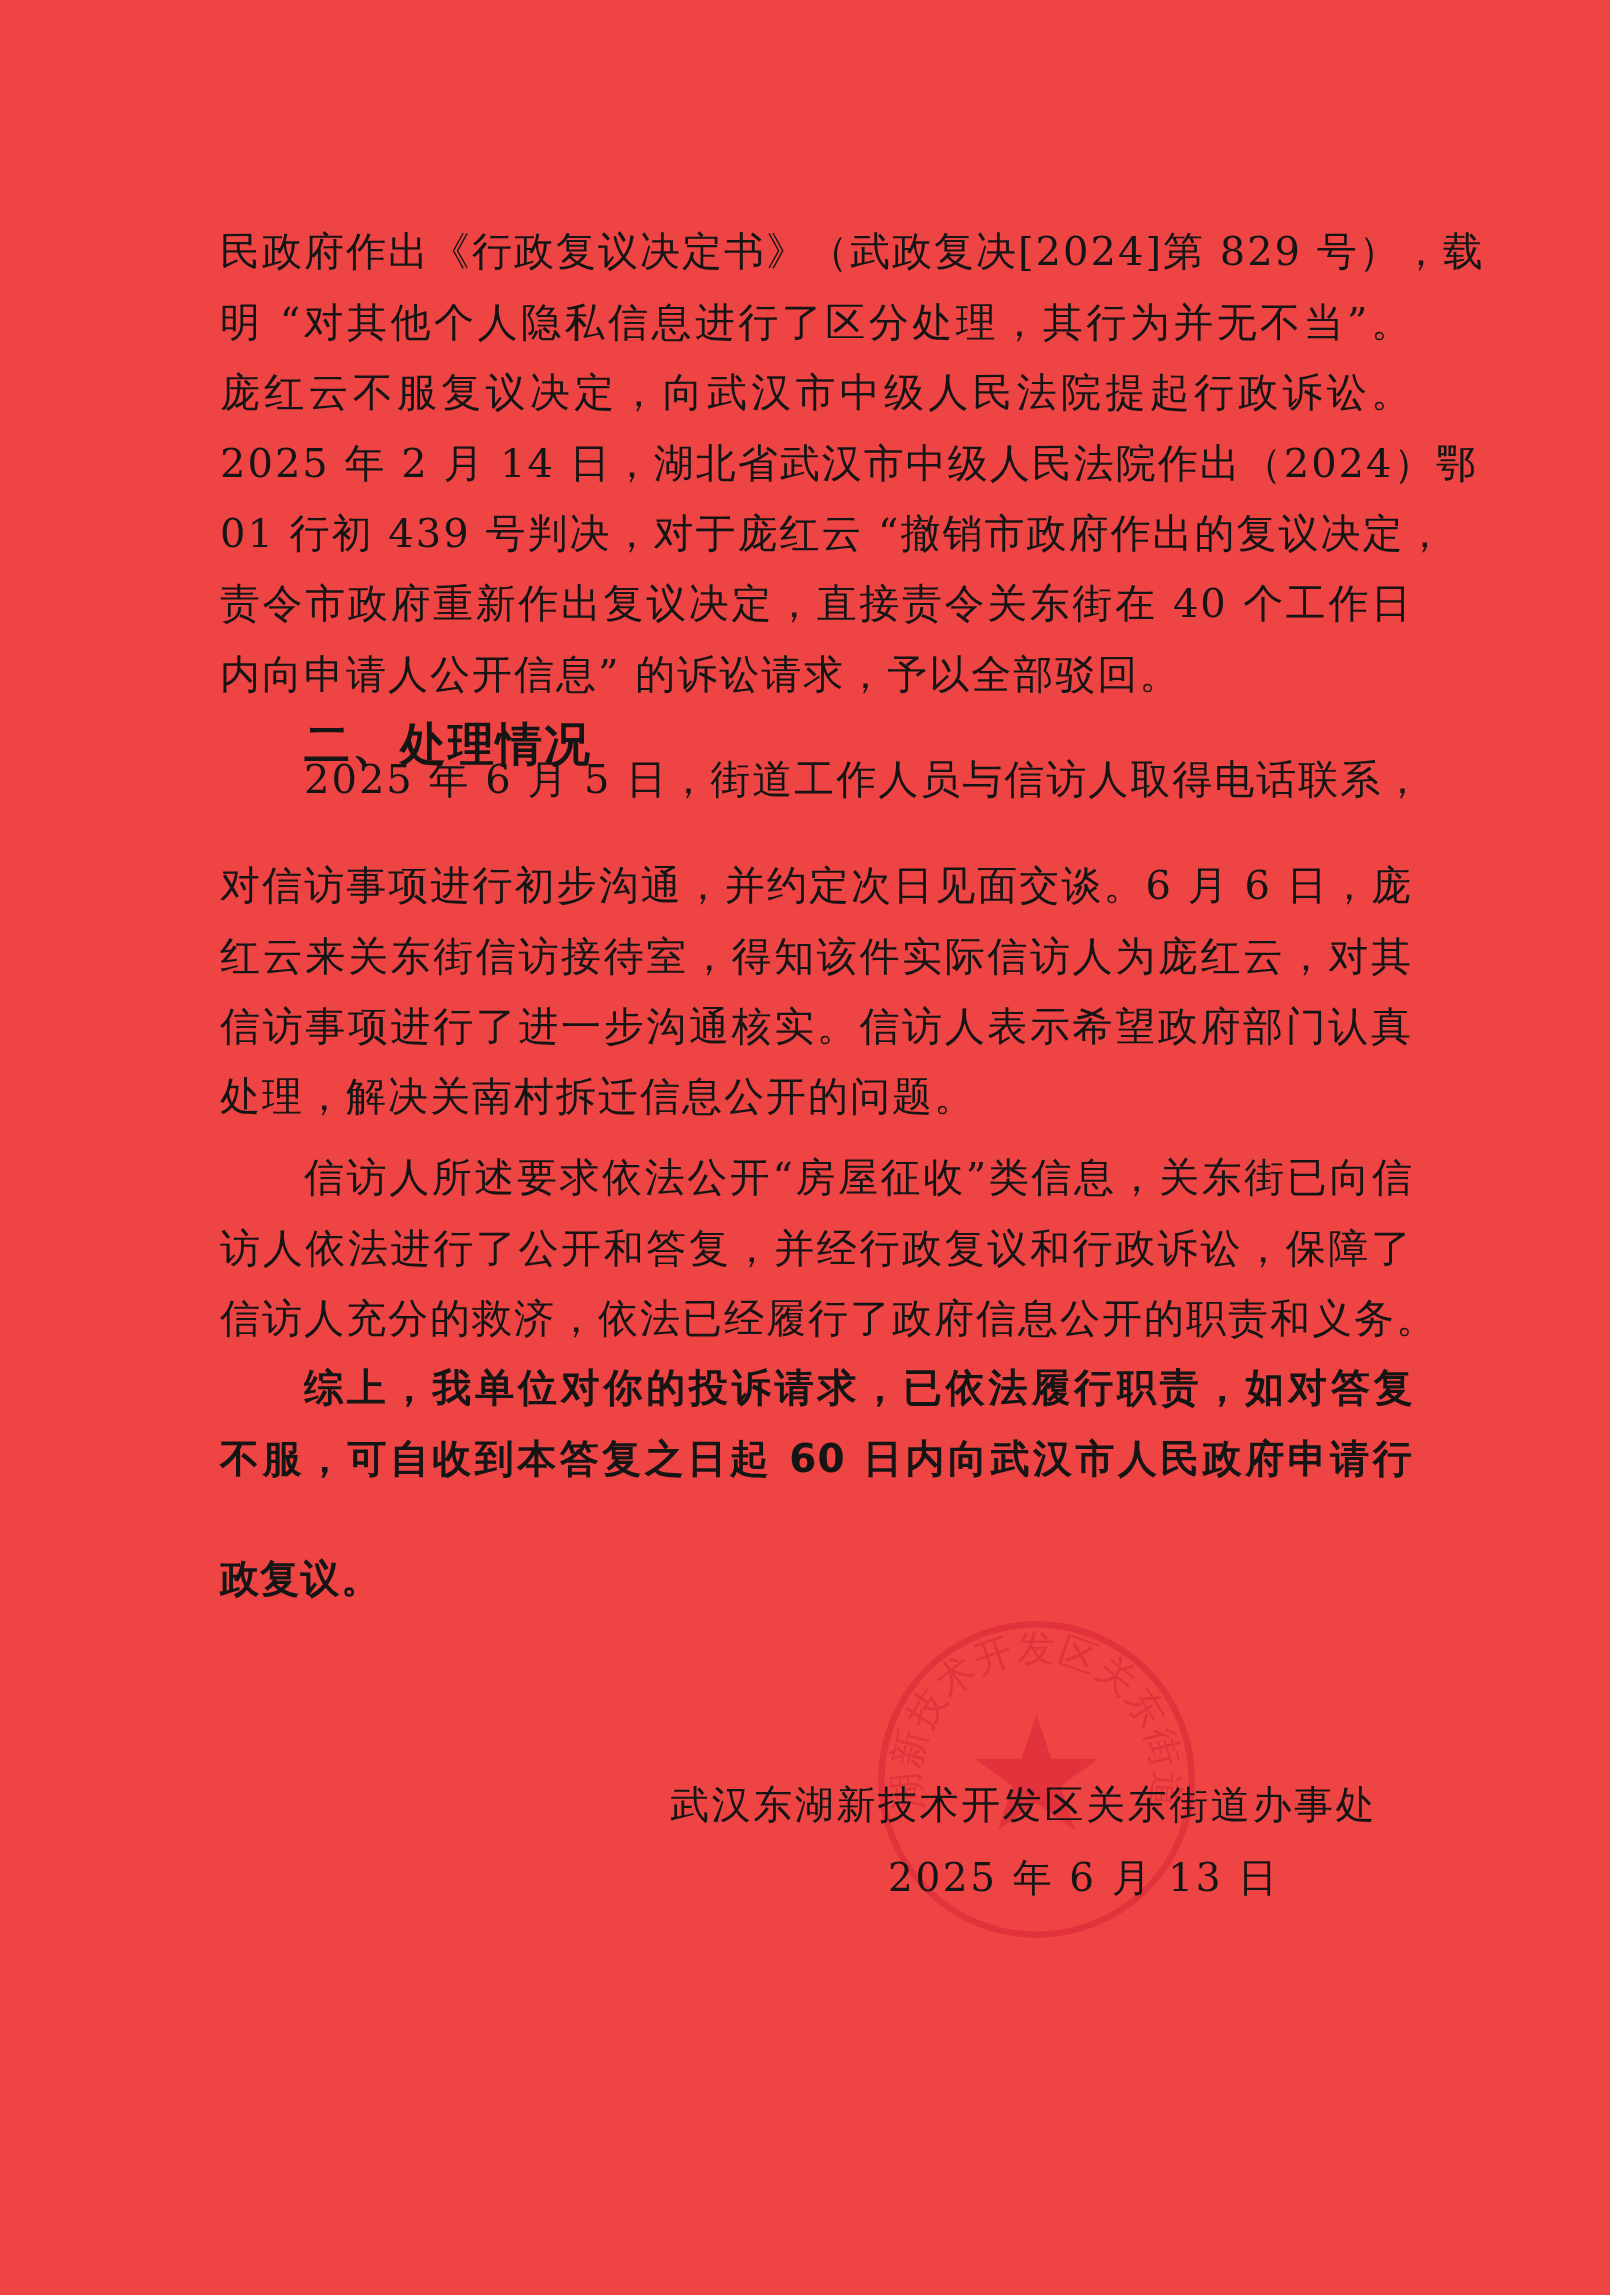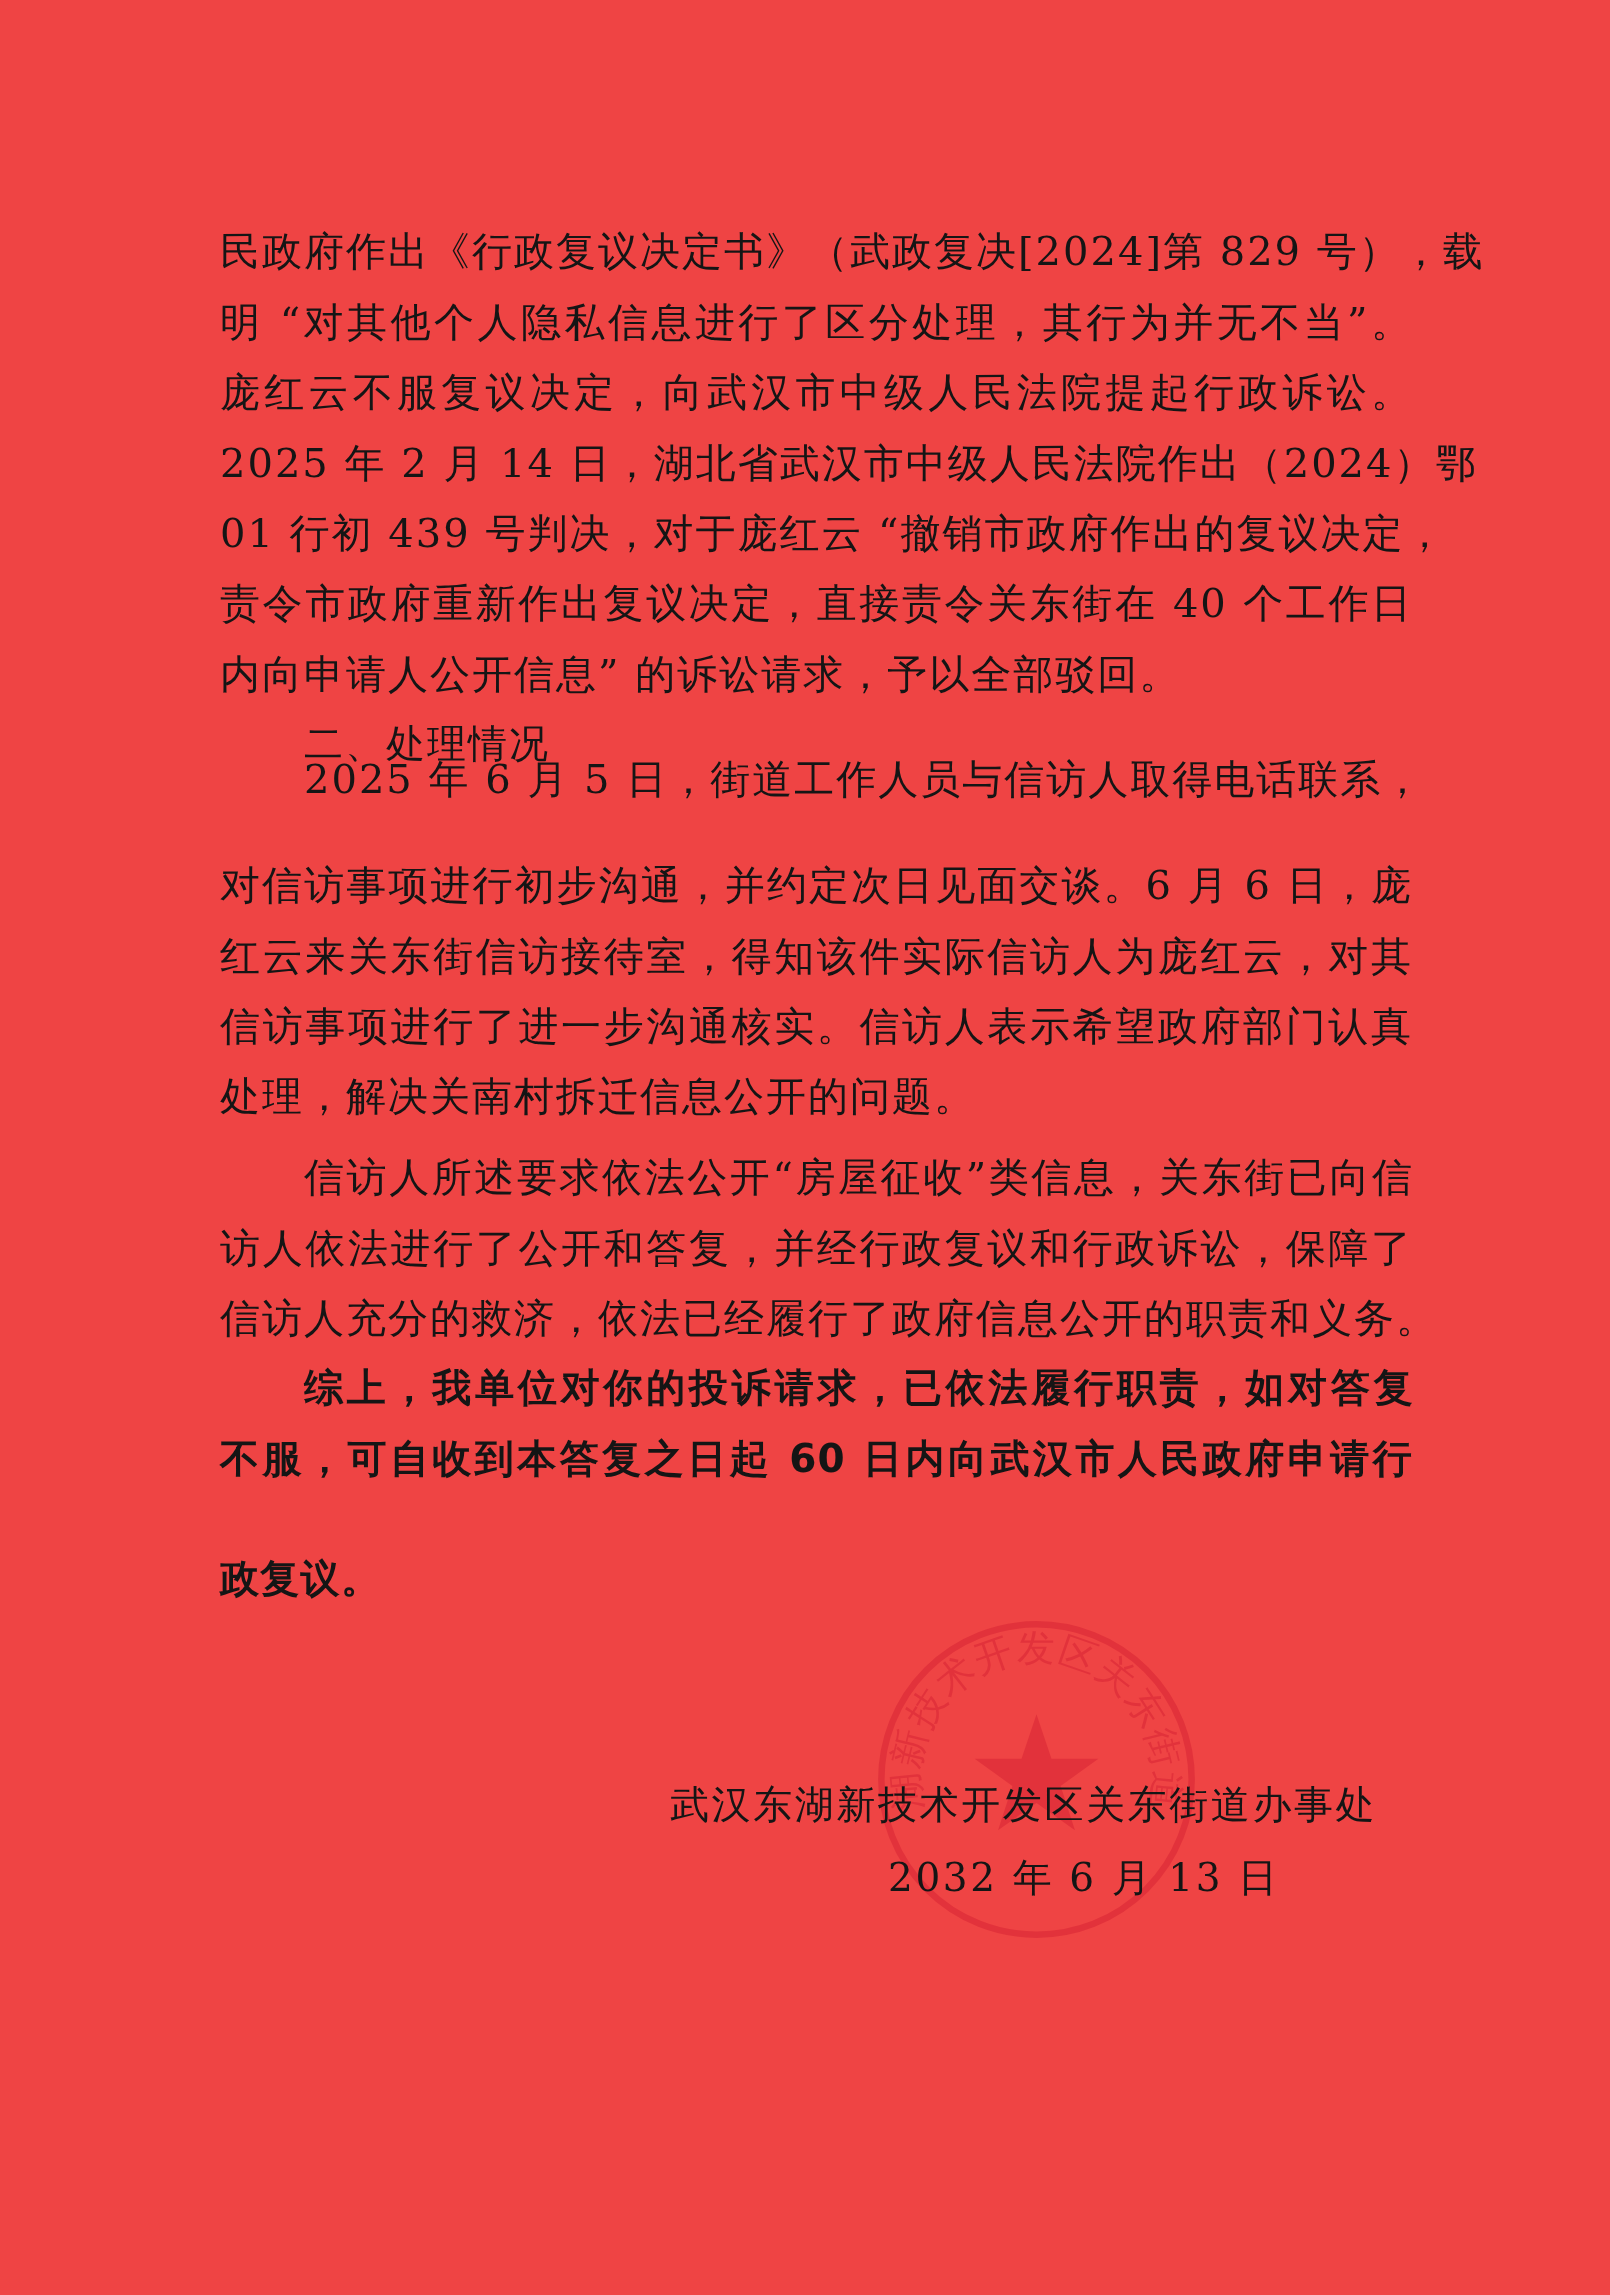--- a/index.html
+++ b/index.html
@@ -3,21 +3,21 @@
 <meta charset="utf-8">
 <style>
   html, body { margin:0; padding:0; background:#ffffff; }
   body { width:1611px; height:2295px; position:relative; overflow:hidden;
          font-family:"DejaVu Serif","Liberation Serif",serif; color:#151515; }
   .page { position:absolute; left:0; top:0; width:1611px; height:2295px; background:#ef4444; }
   .line { position:absolute; left:220px; width:1193px; height:70px;
           font-size:40px; line-height:70px; white-space:nowrap; letter-spacing:2px; }
   .just { text-align:justify; text-align-last:justify; }
   .indent { left:304px; width:1110px; }
-  .heading { font-family:"DejaVu Sans","Liberation Sans",sans-serif; font-size:39px; }
+  .heading { font-family:"DejaVu Sans","Liberation Sans",sans-serif; font-size:46px;font-weight:bold; }
   .bold { font-family:"DejaVu Sans","Liberation Sans",sans-serif; font-weight:bold; font-size:39px; letter-spacing:1.3px; }
   .contact { left:304px; width:auto; }
   .contact span { display:inline-block; }
   .sign { position:absolute; font-size:39px; line-height:65px; white-space:nowrap; letter-spacing:2.6px; }
   .seal { position:absolute; left:867px; top:1610px; width:339px; height:339px; pointer-events:none; opacity:0.85; }
 </style>
 </head>
 <body>
 
 <div class="page">
@@ -60,16 +60,16 @@
       <path id="sealArc" d="M 95 330 A 180 180 0 1 1 425 330"></path>
     </defs>
     <circle cx="260" cy="260" r="238" fill="none" stroke="#e0303a" stroke-width="10"></circle>
     <text font-size="58" fill="#e0303a" font-family="DejaVu Sans, sans-serif" letter-spacing="2">
       <textPath href="#sealArc" startOffset="50%" text-anchor="middle">武汉东湖新技术开发区关东街道办事处</textPath>
     </text>
     <polygon fill="#e0303a" points="260,160 283,228 355,228 297,270 319,338 260,296 201,338 223,270 165,228 237,228"></polygon>
   </svg>
 
   <div class="sign" style="left:670px; top:1772px">武汉东湖新技术开发区关东街道办事处</div>
-  <div class="sign" style="left:888px; top:1845px">2032 年 6 月 13 日</div>
+  <div class="sign" style="left:888px; top:1845px">2025 年 6 月 13 日</div>
 
 </div>
 
 
 </body></html>

